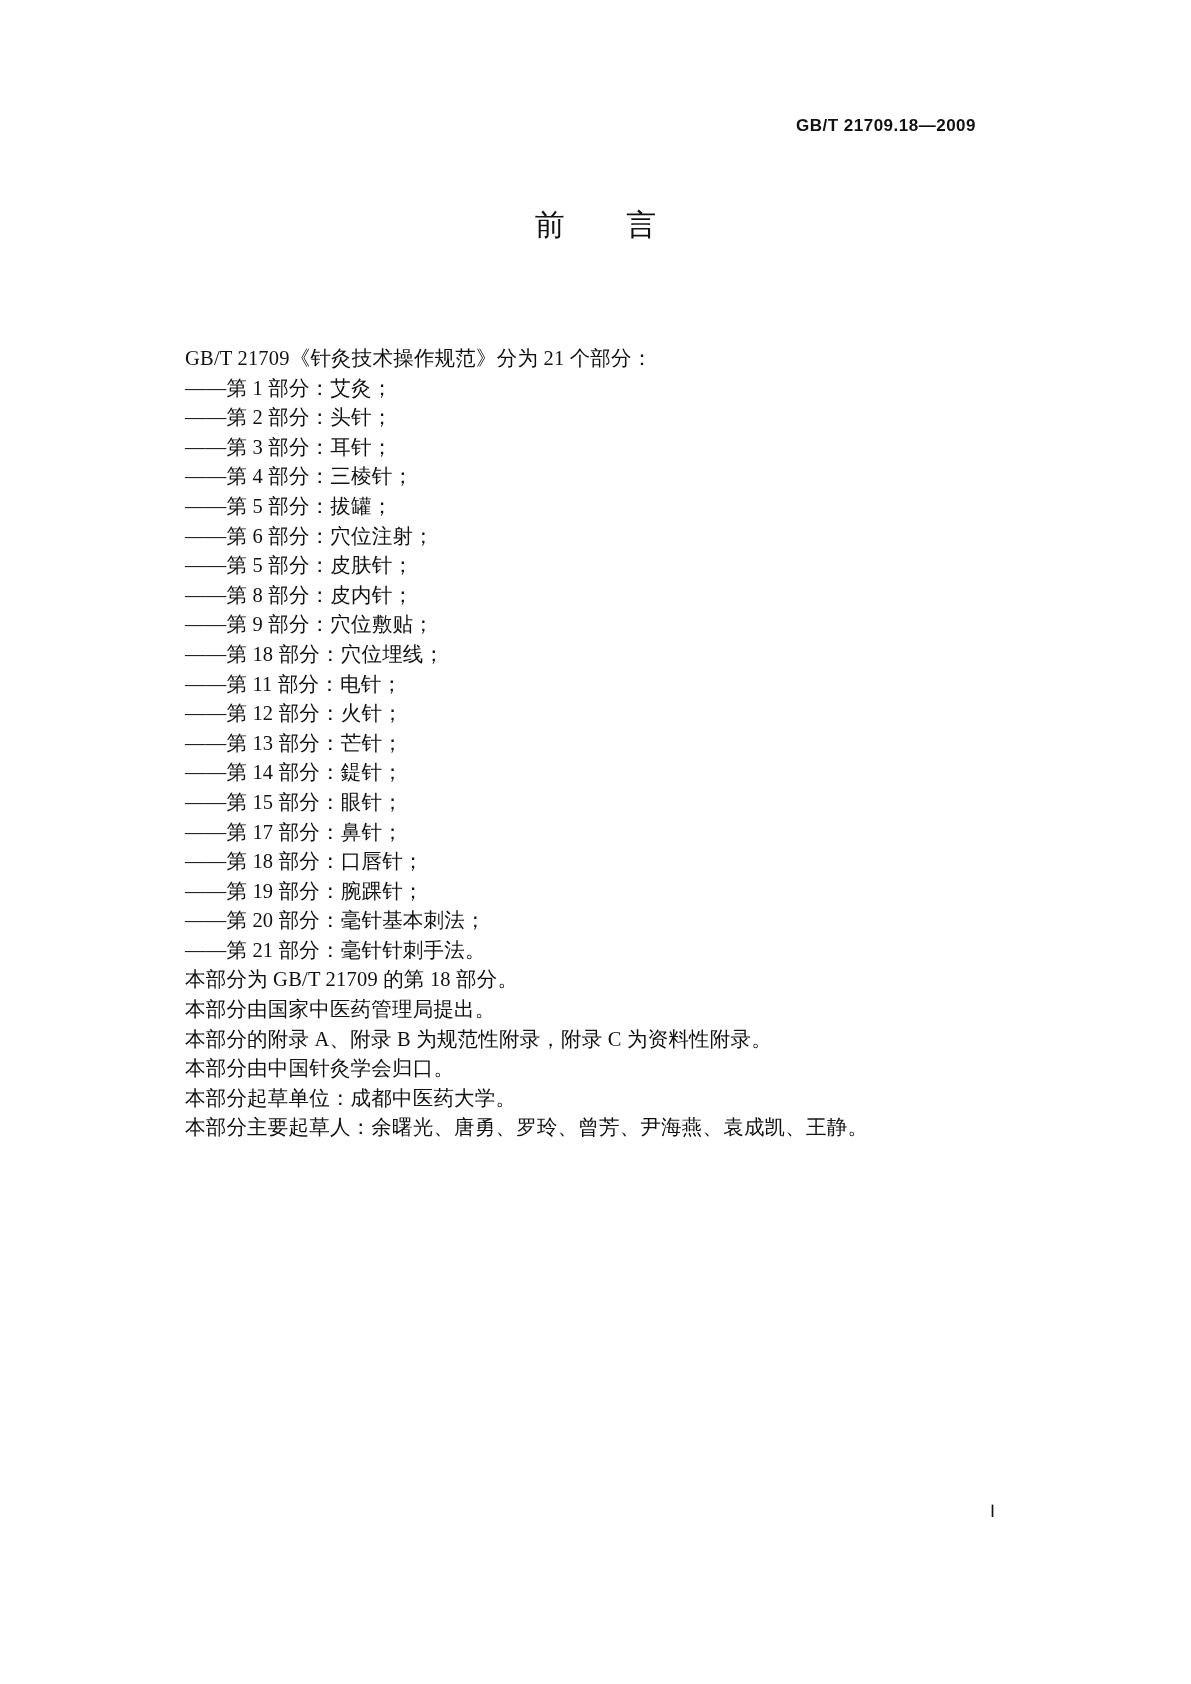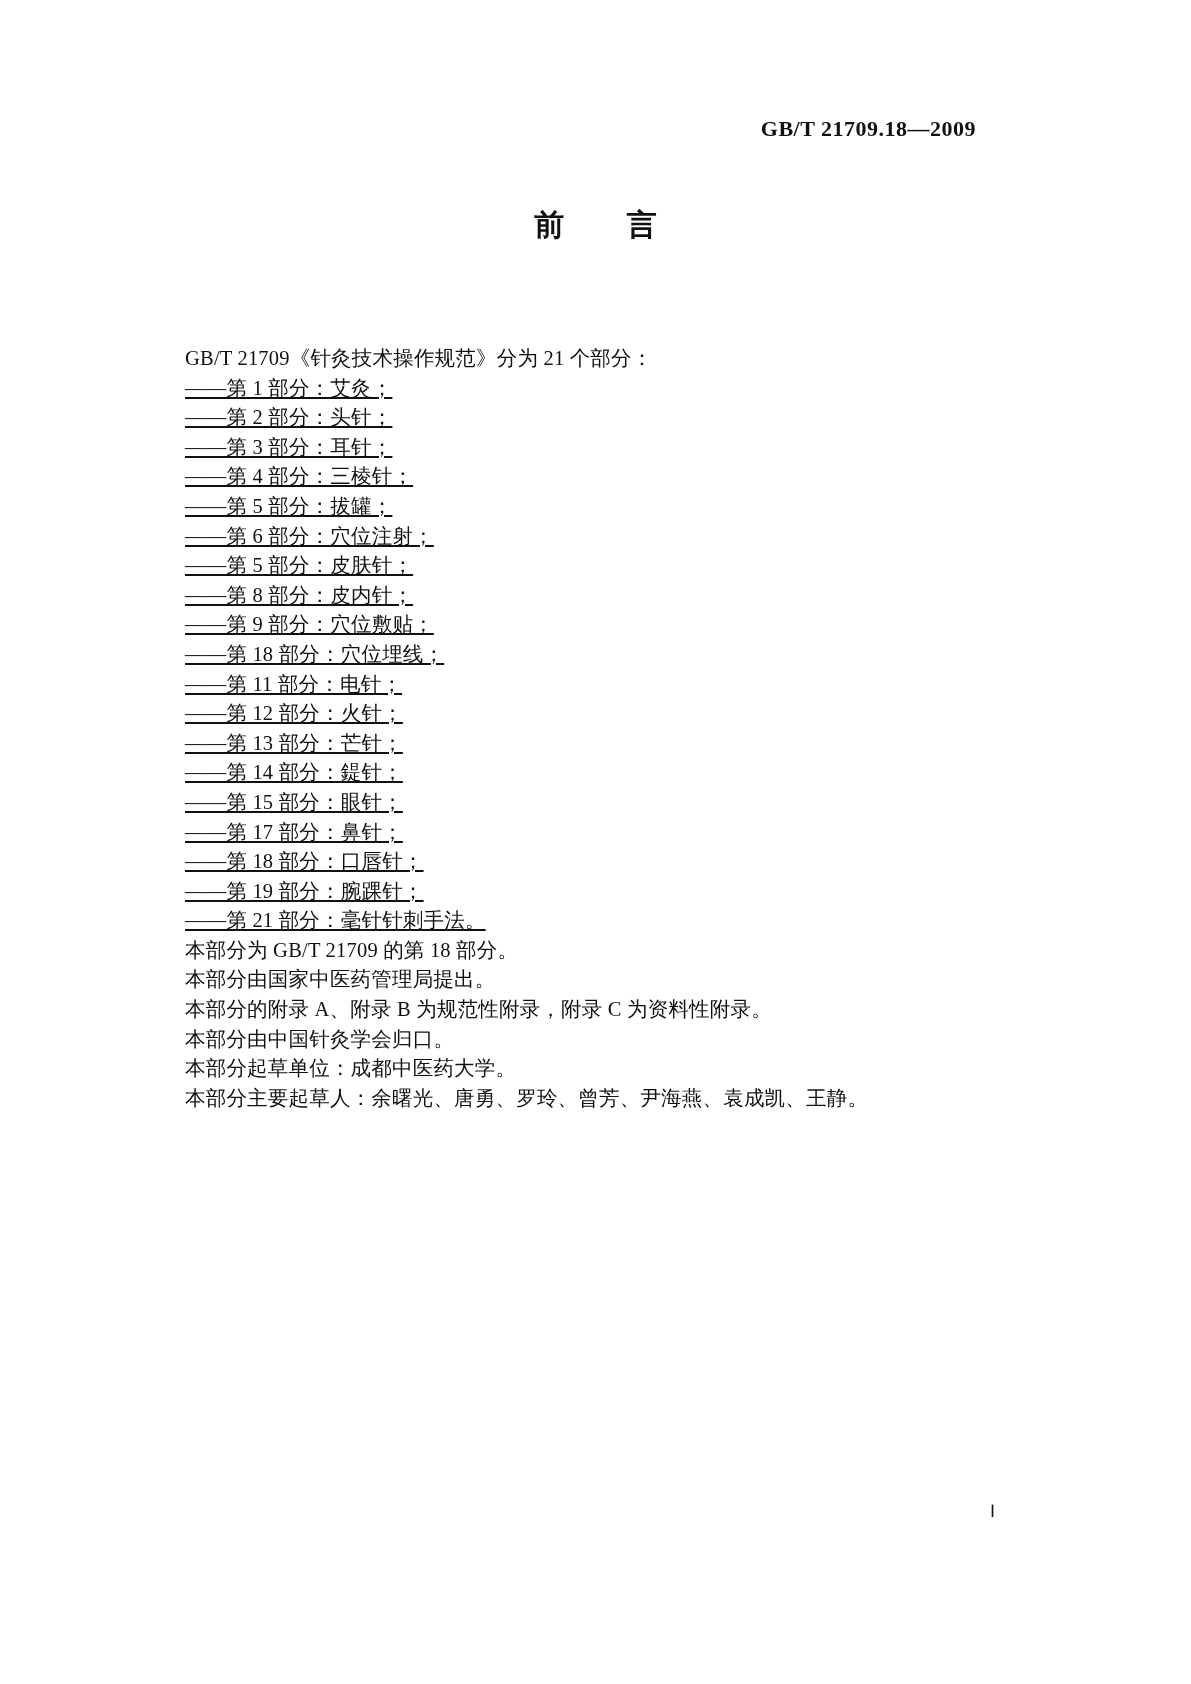--- a/index.html
+++ b/index.html
@@ -16,57 +16,56 @@
     overflow: hidden;
   }
   .page {
     position: absolute;
     inset: 0;
   }
   .header-code {
     position: absolute;
     top: 116px;
     right: 215px;
-    font-family: Liberation Serif, serif;
-    font-size: 22px;
+    font-family: Liberation Sans, sans-serif;
+    font-size: 17px;
     font-weight: bold;
     letter-spacing: 0.5px;
     color: #111;
     white-space: nowrap;
   }
   .doc-title {
     position: absolute;
     top: 205px;
     left: 0;
     right: 0;
     text-align: center;
     font-family: "DejaVu Sans", "Liberation Sans", sans-serif;
     font-size: 30px;
-    font-weight: bold;
+    font-weight: normal;
     letter-spacing: 26px;
     text-indent: 26px;
     color: #111;
   }
   .body-block {
     position: absolute;
     top: 300px;
     left: 185px;
     width: 830px;
     margin-top: 44px;
   }
   .line {
     font-size: 20.5px;
     line-height: 29.6px;
     white-space: nowrap;
     color: #111;
     letter-spacing: 0.2px;
   }
   .line.indent {
     padding-left: 0;
-    text-decoration: underline;
   }
   .page-number {
     position: absolute;
     bottom: 162px;
     right: 196px;
     font-family: "Liberation Serif", serif;
     font-size: 17px;
     color: #111;
   }
 </style>
@@ -93,20 +92,21 @@
     <div class="line indent">——第 9 部分：穴位敷贴；</div>
     <div class="line indent">——第 18 部分：穴位埋线；</div>
     <div class="line indent">——第 11 部分：电针；</div>
     <div class="line indent">——第 12 部分：火针；</div>
     <div class="line indent">——第 13 部分：芒针；</div>
     <div class="line indent">——第 14 部分：鍉针；</div>
     <div class="line indent">——第 15 部分：眼针；</div>
     <div class="line indent">——第 17 部分：鼻针；</div>
     <div class="line indent">——第 18 部分：口唇针；</div>
     <div class="line indent">——第 19 部分：腕踝针；</div>
+    <div class="line indent">——第 20 部分：毫针基本刺法；</div>
     <div class="line indent">——第 21 部分：毫针针刺手法。</div>
 
     <div class="line">本部分为 GB/T 21709 的第 18 部分。</div>
     <div class="line">本部分由国家中医药管理局提出。</div>
     <div class="line">本部分的附录 A、附录 B 为规范性附录，附录 C 为资料性附录。</div>
     <div class="line">本部分由中国针灸学会归口。</div>
     <div class="line">本部分起草单位：成都中医药大学。</div>
     <div class="line">本部分主要起草人：余曙光、唐勇、罗玲、曾芳、尹海燕、袁成凯、王静。</div>
   </div>
 

